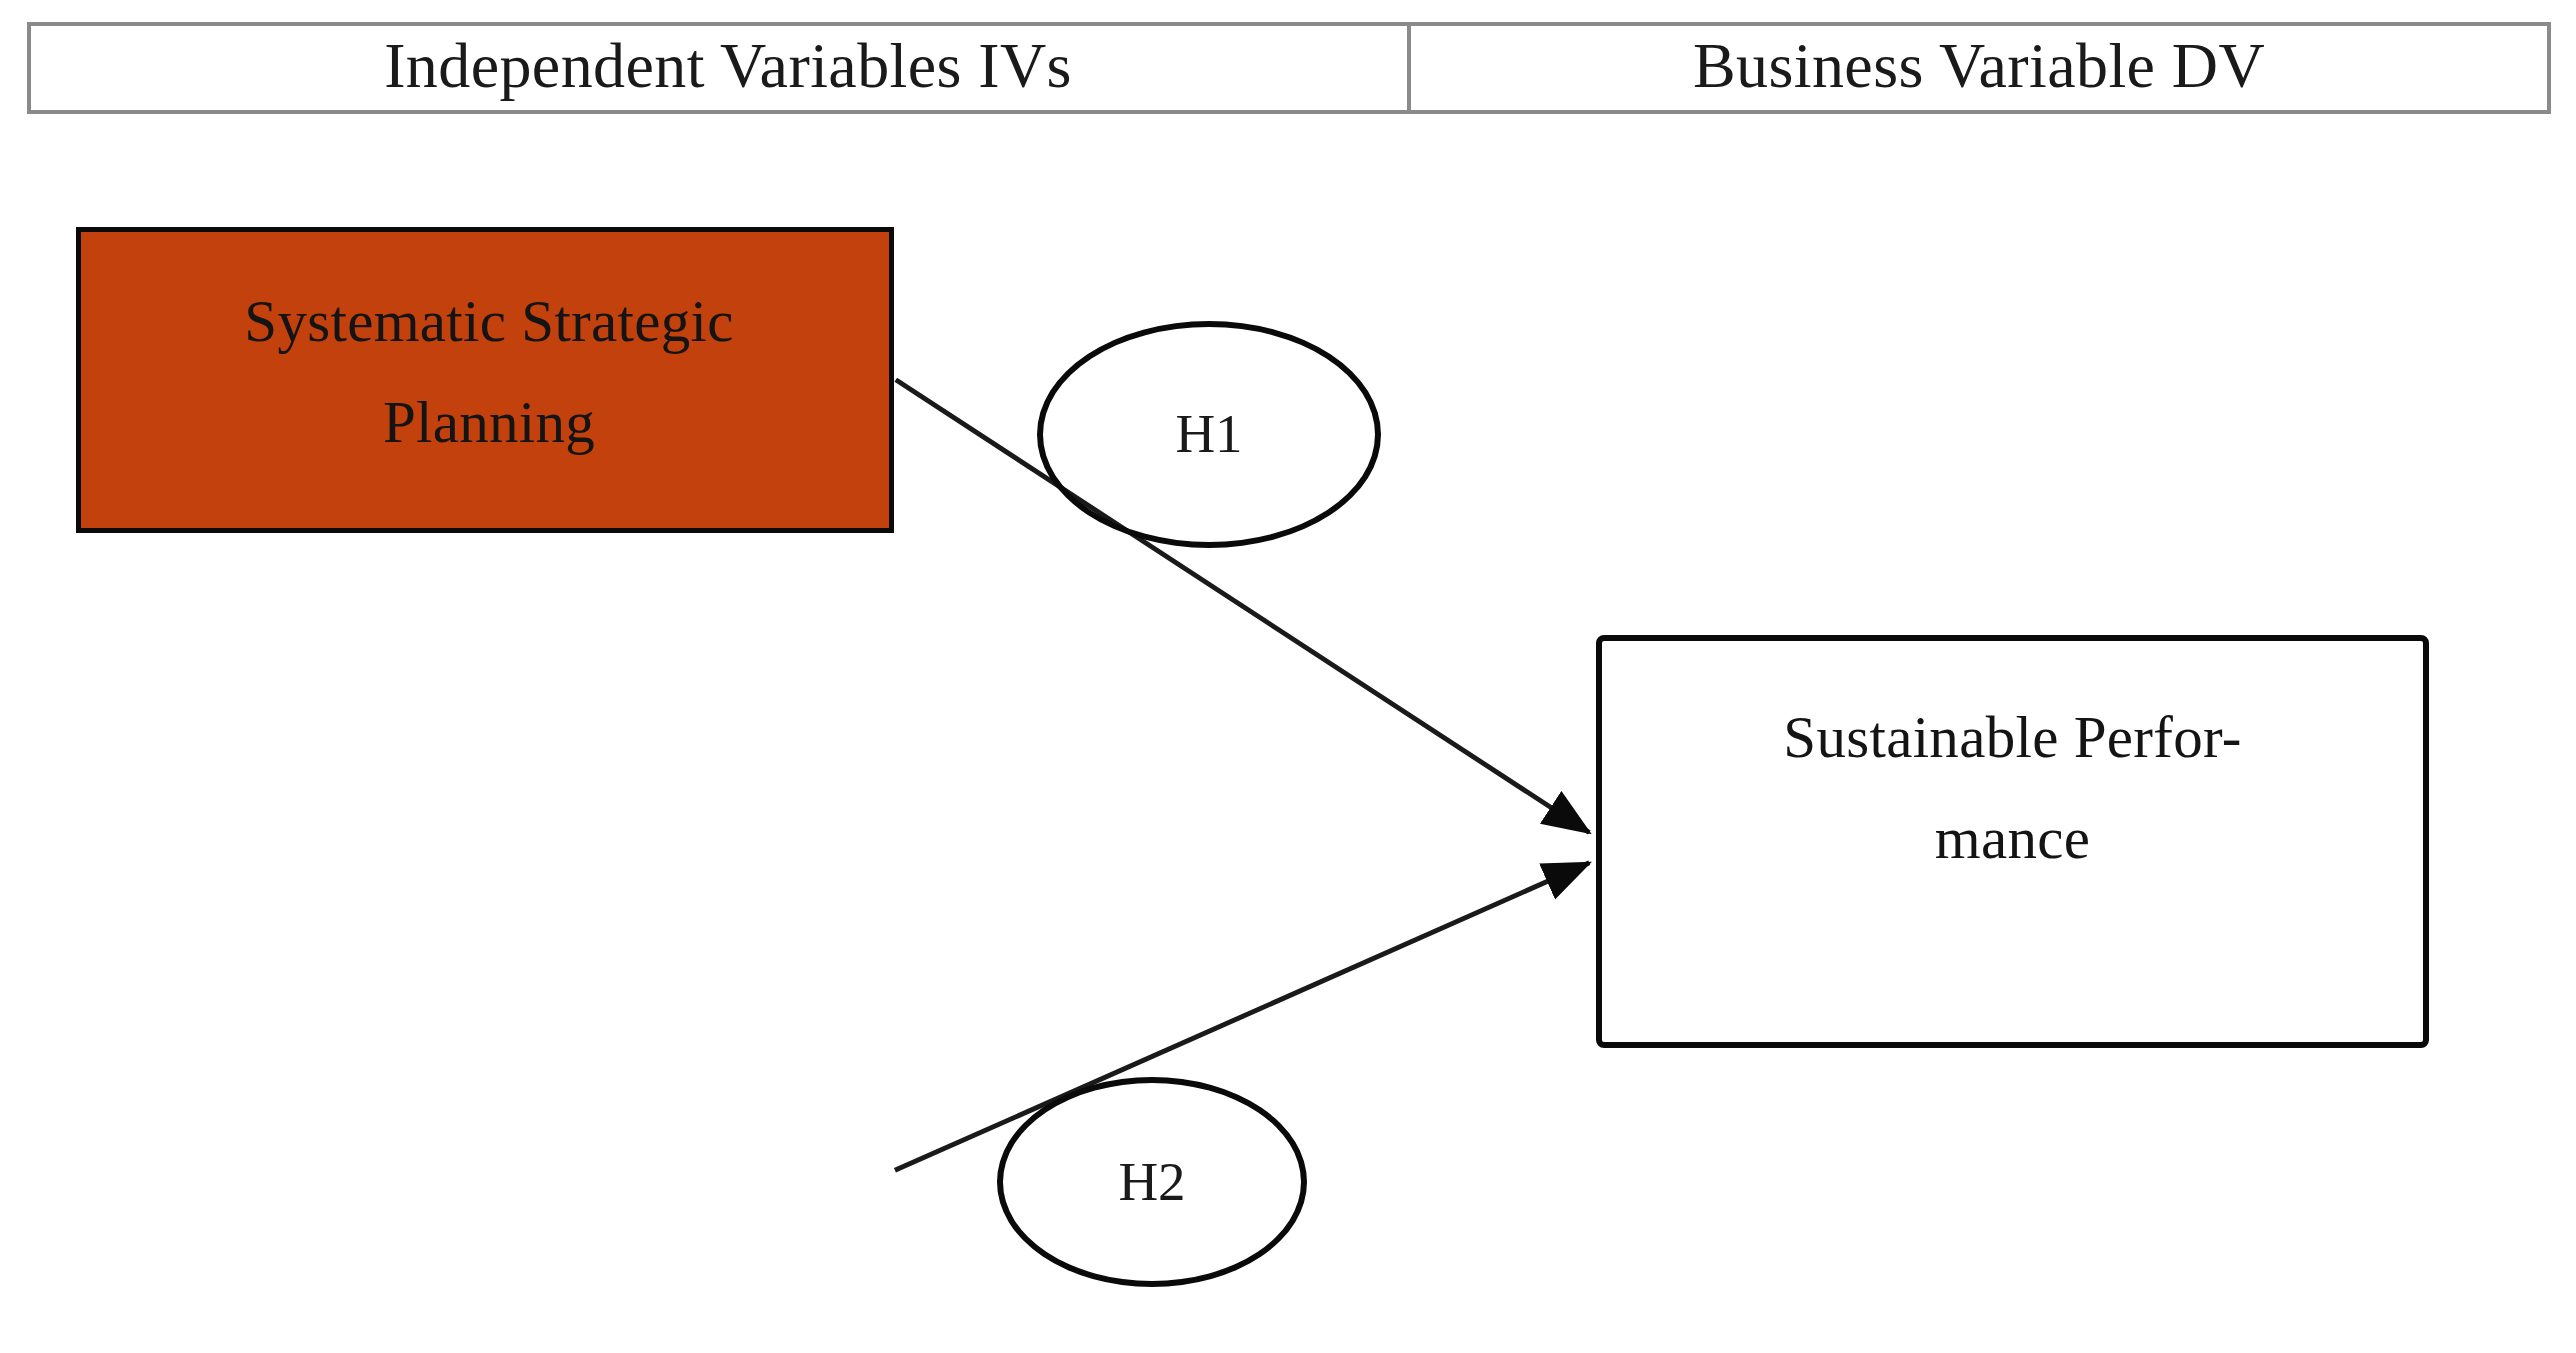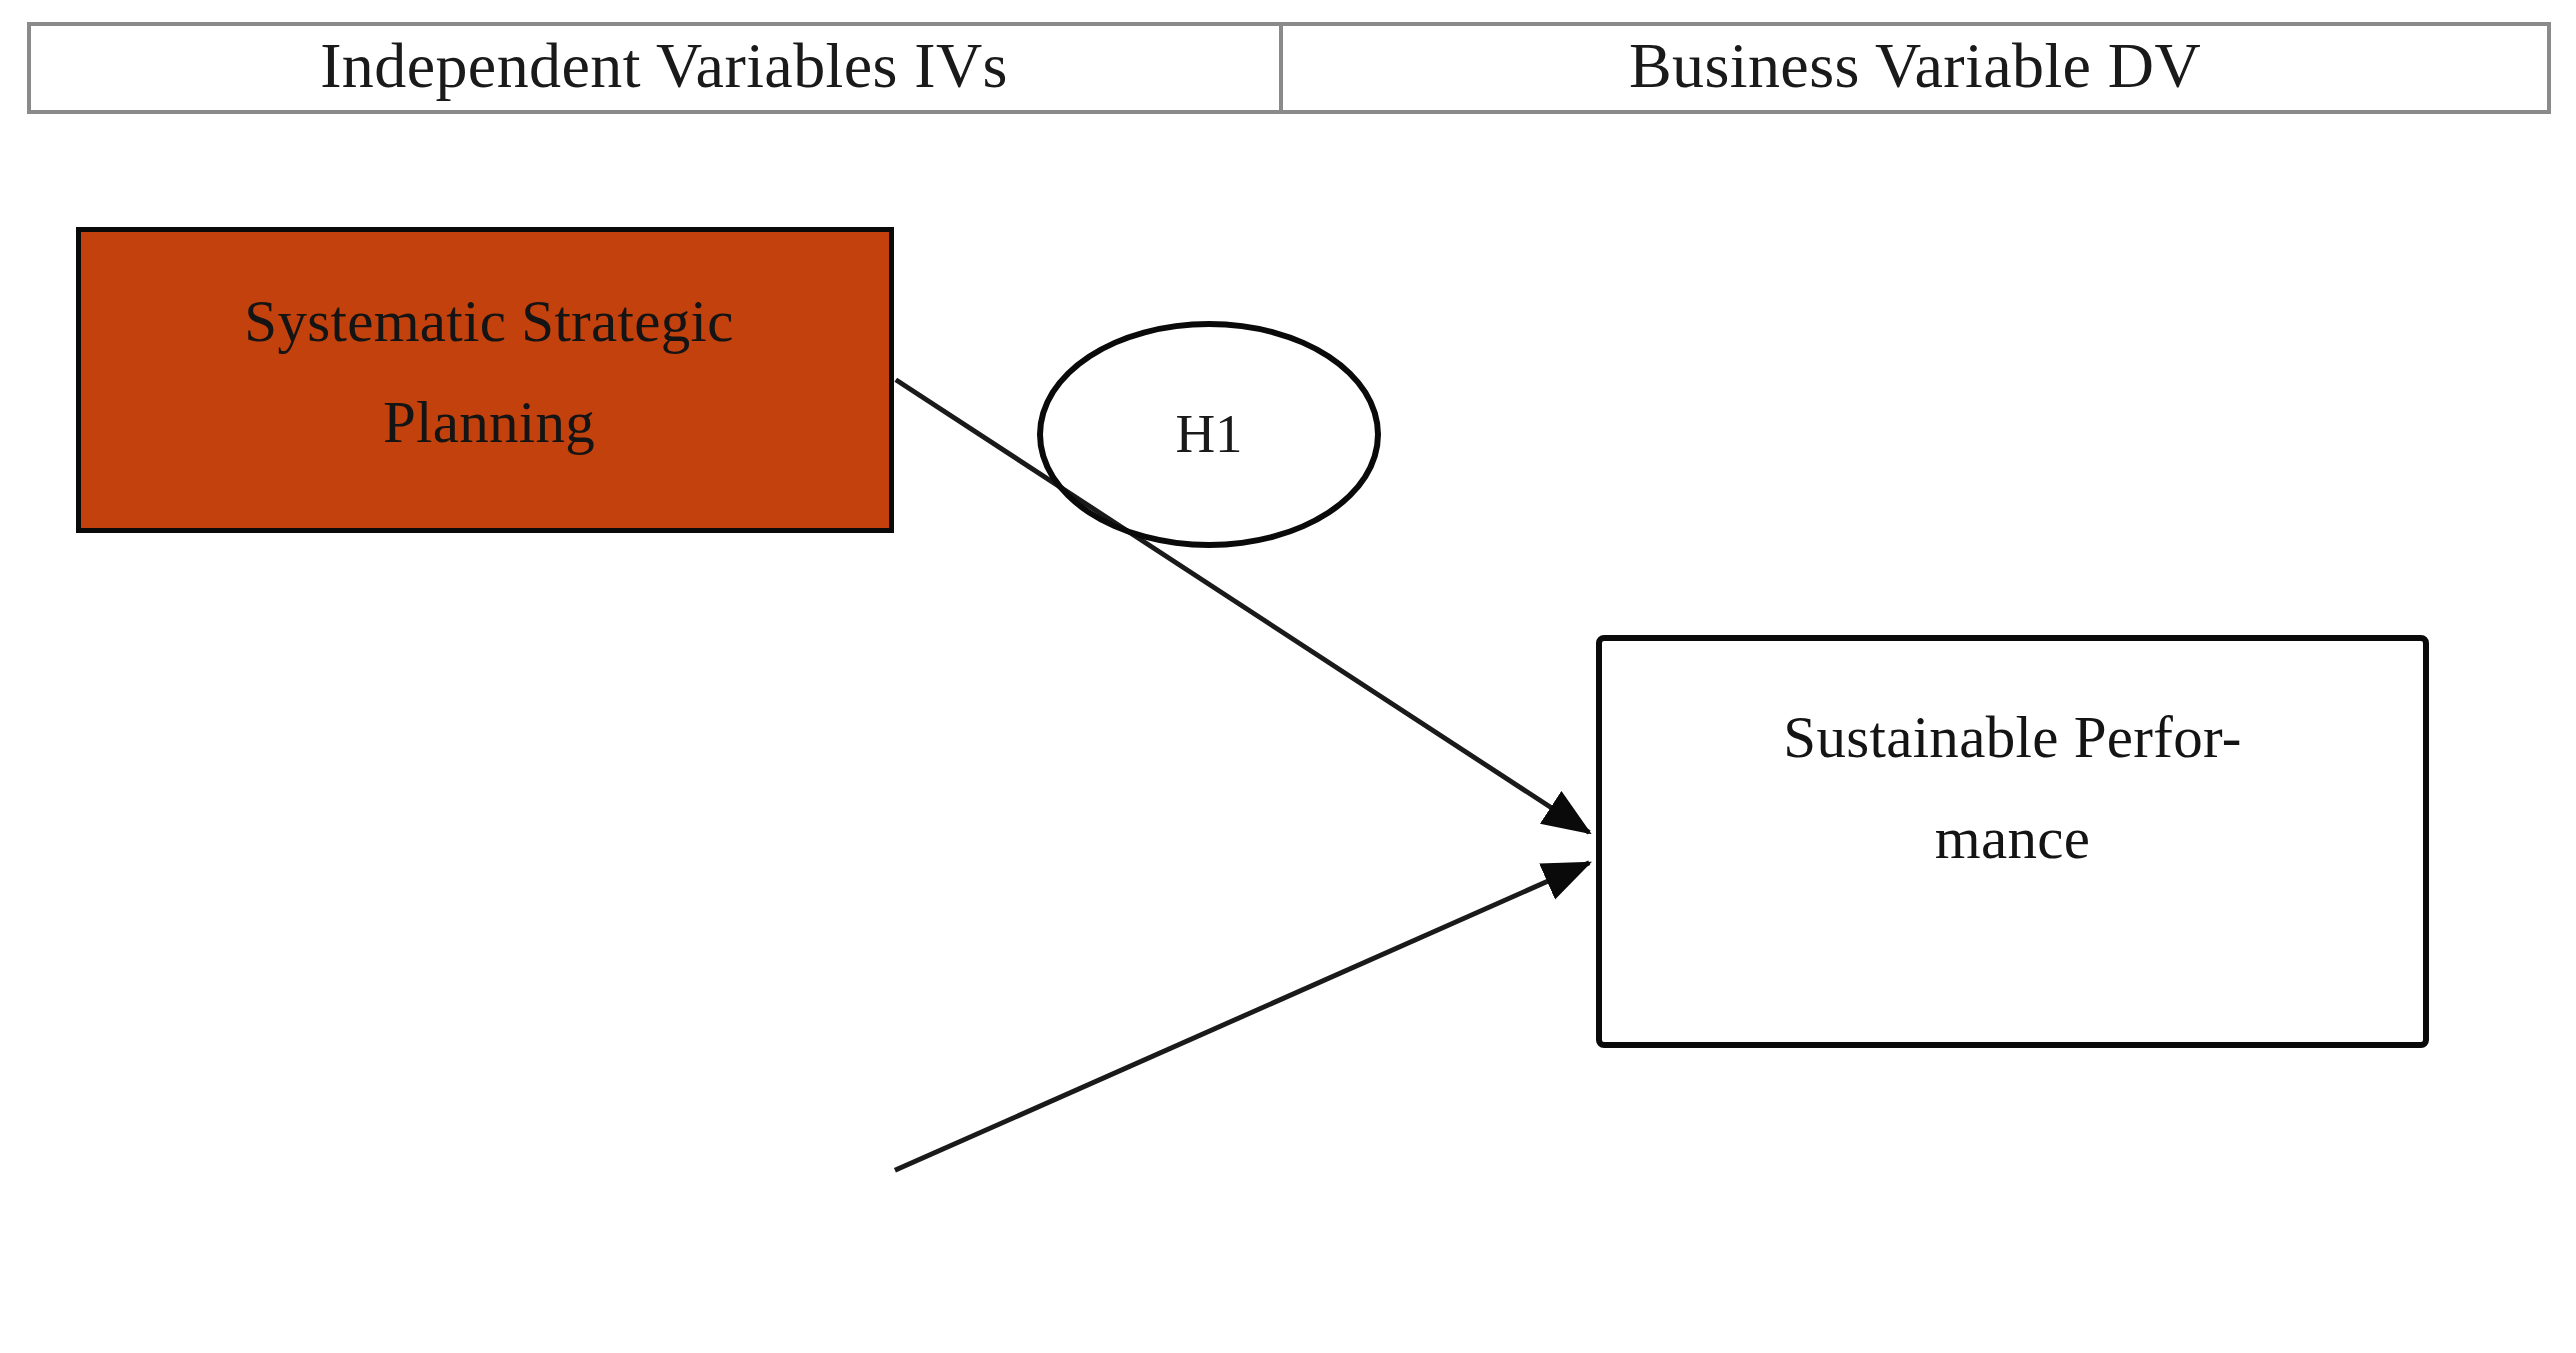--- a/index.html
+++ b/index.html
@@ -34,21 +34,21 @@
   }
   .header-cell {
     box-sizing: border-box;
     height: 100%;
     display: flex;
     align-items: center;
     justify-content: center;
     overflow: hidden;
   }
   #header-cell-iv {
-    width: 1252px;
+    width: 1380px;
     border-right: 4.5px solid #8a8a8a;
     padding-left: 18px;
   }
   #header-cell-dv {
     flex: 1 1 auto;
   }
   .header-text {
     font-family: "Liberation Serif", "DejaVu Serif", serif;
     font-size: 64px;
     line-height: 1;
@@ -198,15 +198,18 @@
 
   <div id="dv-box">
     <span id="dv-text">Sustainable Perfor-
 mance</span>
   </div>
 
   <div class="hyp-ellipse" id="hyp-ellipse-h1">
     <span class="hyp-label">H1</span>
   </div>
 
+  <div class="hyp-ellipse" id="hyp-ellipse-h2">
+    <span class="hyp-label">H2</span>
+  </div>
 
 </div>
 
 
 </body></html>

